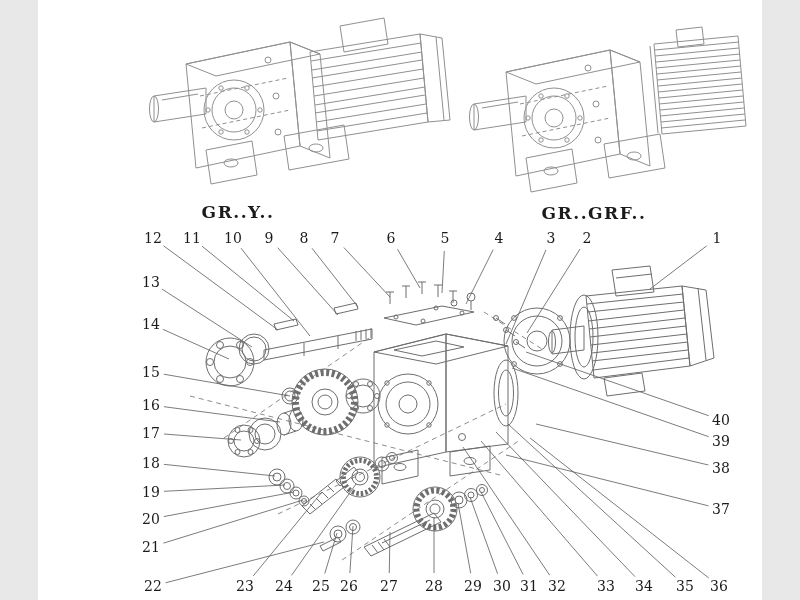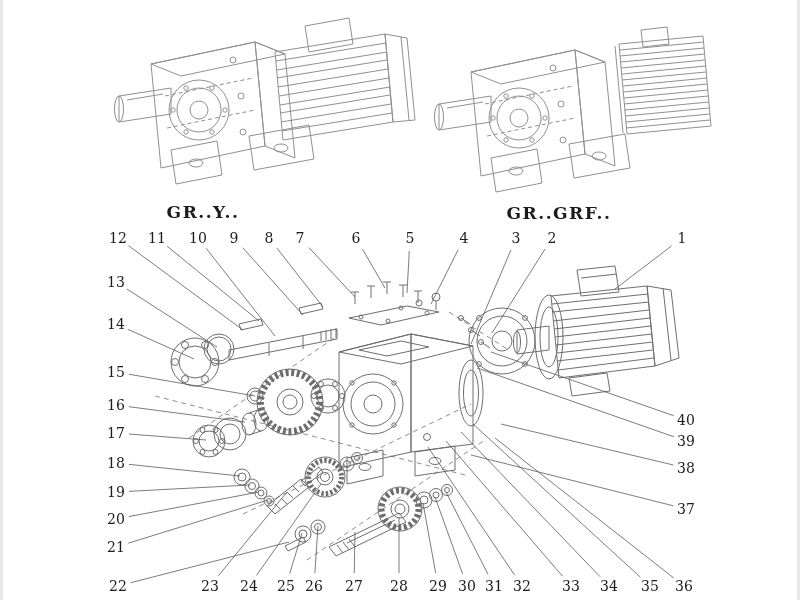--- a/index.html
+++ b/index.html
@@ -2,21 +2,21 @@
 <html style="--art: #909090; --exp: #6e6e6e; --ink: #1b1b1b; --bg: #ffffff;"><head>
 <meta charset="utf-8">
 <style>
   :root{
     --art:#909090;
     --exp:#6e6e6e;
     --ink:#1b1b1b;
     --bg:#ffffff;
   }
   html,body{margin:0;padding:0;background:#e8e8e8;font-family:"DejaVu Serif",serif;}
-  .canvas{position:relative;width:794px;height:600px;background:var(--bg);overflow:hidden;margin:0 auto;}
+  .canvas{position:relative;width:724px;height:600px;background:var(--bg);overflow:hidden;margin:0 auto;}
   svg{position:absolute;left:0;top:0;}
   .art{stroke:var(--art);fill:none;stroke-width:1;}
   .exp{stroke:var(--exp);fill:none;stroke-width:1;}
   .dash{stroke-dasharray:4 3;}
   .dash2{stroke-dasharray:5 4;stroke-width:.8;}
   .teeth{fill:none;}
   text.variant{font-family:"DejaVu Serif",serif;font-weight:bold;font-size:17px;fill:var(--ink);letter-spacing:1.5px;text-anchor:middle;}
   text.callout{font-family:"DejaVu Serif",serif;font-size:14px;fill:var(--ink);text-anchor:middle;}
   .leader{stroke:#5a5a5a;stroke-width:.8;fill:none;}
 </style>

